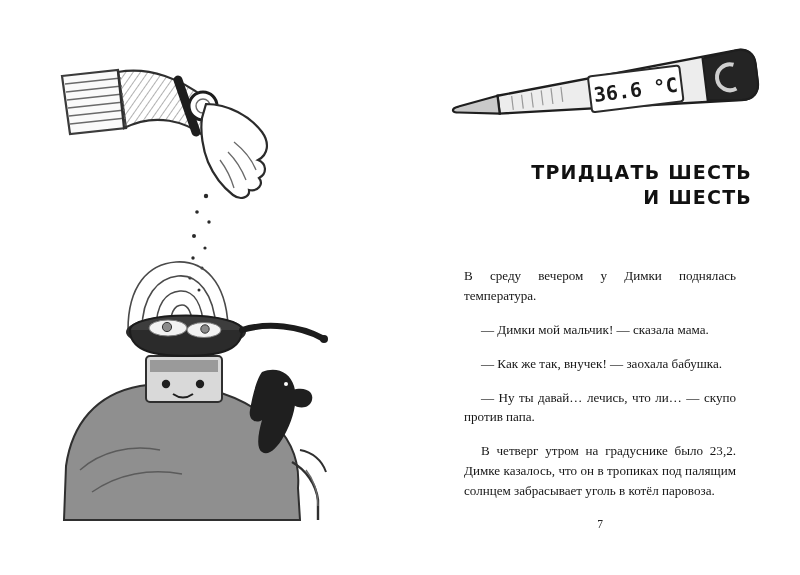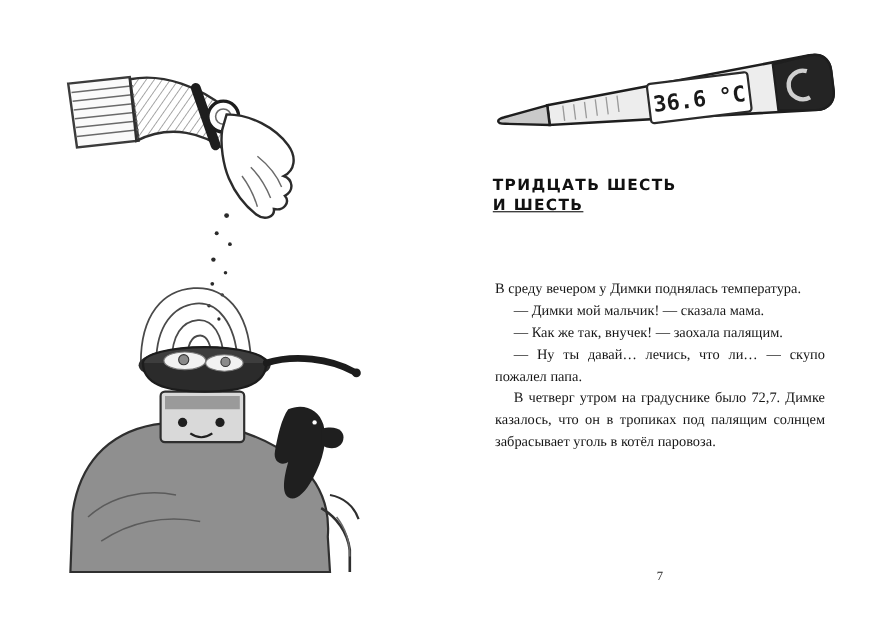--- a/index.html
+++ b/index.html
@@ -42,42 +42,42 @@
   .thermometer-art {
     position: absolute;
     left: 40px; top: 48px;
     width: 340px; height: 90px;
   }
   .chapter-title {
     position: absolute;
     left: 48px;
     top: 160px;
     width: 304px;
-    text-align: left;
+    text-align: right;
     font-family: "DejaVu Sans", sans-serif;
     font-weight: bold;
-    font-size: 14px;
+    font-size: 19px;
     letter-spacing: 1.2px;
     line-height: 1.32;
     color: #111111;
   }
-  .chapter-title .line2 { display: block; text-decoration: underline; }
+  .chapter-title .line2 { display: block; }
 
   .body-text {
     position: absolute;
     left: 50px;
     top: 252px;
     width: 300px;
     font-size: 13.1px;
     line-height: 1.52;
     text-align: justify;
     color: #161616;
   }
   .body-text p {
-    margin: 0;
+    margin: 14px;
     font-family: Liberation Serif, serif;
   }
   .body-text p.indent {
     text-indent: 17px;
   }
   .page-number {
     position: absolute;
     left: 0; top: 518px;
     width: 400px;
     text-align: center;
@@ -231,21 +231,21 @@
     </svg>
 
     <div class="chapter-title">
       <span>ТРИДЦАТЬ ШЕСТЬ</span>
       <span class="line2">И ШЕСТЬ</span>
     </div>
 
     <div class="body-text">
       <p>В среду вечером у Димки поднялась температура.</p>
       <p class="indent">— Димки мой мальчик! — сказала мама.</p>
-      <p class="indent">— Как же так, внучек! — заохала палящим.</p>
-      <p class="indent">— Ну ты давай… лечись, что ли… — скупо пожалел папа.</p>
-      <p class="indent">В четверг утром на градуснике было 72,7. Димке казалось, что он в тропиках под палящим солнцем забрасывает уголь в котёл паровоза.</p>
+      <p class="indent">— Как же так, внучек! — заохала бабушка.</p>
+      <p class="indent">— Ну ты давай… лечись, что ли… — скупо против папа.</p>
+      <p class="indent">В четверг утром на градуснике было 23,2. Димке казалось, что он в тропиках под палящим солнцем забрасывает уголь в котёл паровоза.</p>
     </div>
 
     <div class="page-number">7</div>
   </div>
 
 </div>
 
 </body></html>

